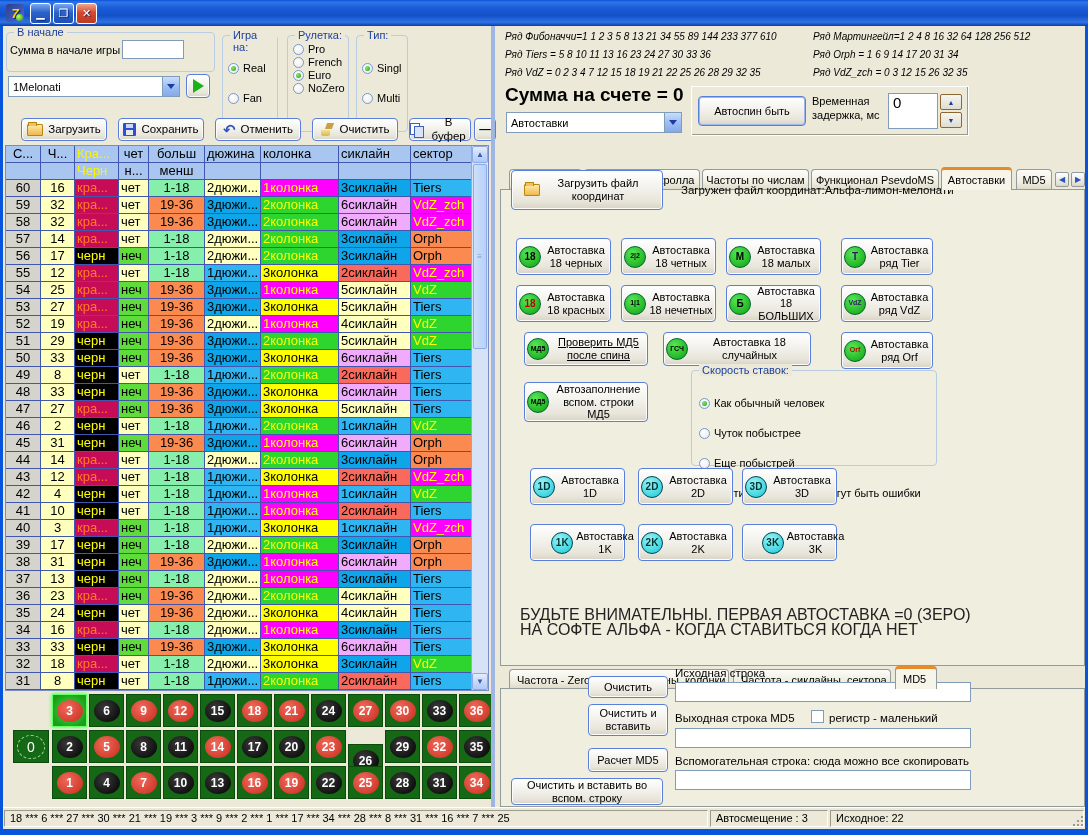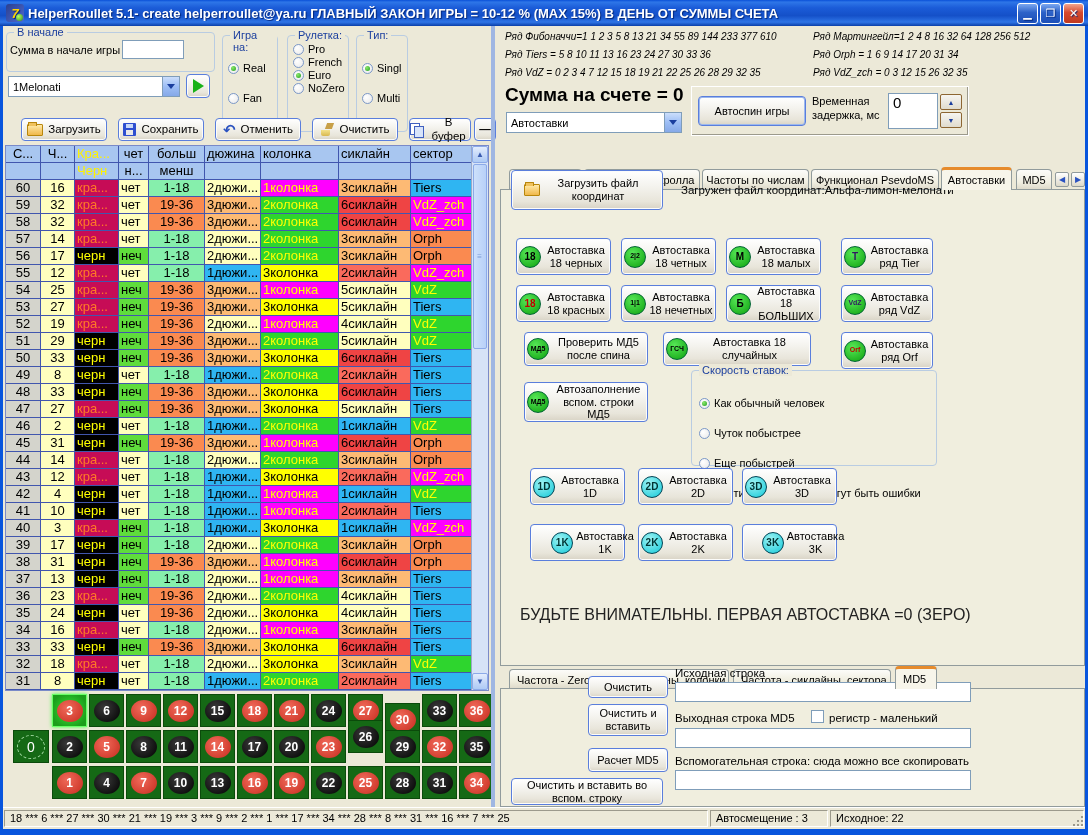--- a/index.html
+++ b/index.html
@@ -58,24 +58,24 @@
   .grow.head>div{background:#A8C6F0;text-align:left;}
   .grow.head .c0,.grow.head .c1,.grow.head .c3,.grow.head .c4{text-align:center;}
   .grow.head .yel{color:#FFF200;}
   .c-red{background:#C60C56;color:#FF7A26;}
   .c-black{background:#000;color:#FFFF00;}
   .c-cream{background:#FFFFBE;}
   .c-green{background:#5FDC3C;}
   .c-mint{background:#86efac;}
   .c-orange{background:#FA8A50;}
   .c-blue{background:#2FB5F2;}
-  .c-violet{background:#fdba74;}
+  .c-violet{background:#0ea5e9;}
   .c-magenta{background:#FF00FF;color:#FFFF00;}
   .c-green2{background:#2ED52E;color:#FFFF00;}
-  .c-green3{background:#ef4444;}
+  .c-green3{background:#f0abfc;}
   .c-salmon{background:#FA6A5C;}
   .c-yellow{background:#FFFF00;}
   
   .vscroll{width:17px;background:#D6E3F7;border-left:1px solid #9AA8C8;display:flex;flex-direction:column;}
   .sbtn{height:17px;background:linear-gradient(180deg,#E3EDFD,#C2D6F8 60%,#AECBF5);border:1px solid #8CAAE8;border-radius:2px;
     display:flex;align-items:center;justify-content:center;color:#3A5CB0;font-size:8px;}
   .sthumb{height:185px;margin:1px;background:linear-gradient(90deg,#CDE0FB,#B8D0F8);border:1px solid #8CAAE8;border-radius:2px;
     display:flex;align-items:center;justify-content:center;color:#7D9CD8;font-size:8px;letter-spacing:1px;}
   .strack{flex:1;}
 
@@ -153,21 +153,20 @@
   .icon-copy::after{left:4px;top:3px;background:#D8E4FA;}
   .playbtn{position:absolute;display:flex;align-items:center;justify-content:center;}
   .playbtn .tri{width:0;height:0;border-left:11px solid #19B219;border-top:7px solid transparent;border-bottom:7px solid transparent;}
 </style>
 </head>
 <body>
 
 <div class="window">
   <div class="titlebar">
     <div class="title-icon">7</div>
-    <div class="title-text">HelperRoullet 5.1- create helperroullet@ya.ru ГЛАВНЫЙ ЗАКОН ИГРЫ = 10-12 % (MAX 15%) В ДЕНЬ ОТ СУММЫ СЧЕТА</div>
     <div class="winbtn">▁</div>
     <div class="winbtn">❐</div>
     <div class="winbtn close">✕</div>
   </div>
 
   <div class="client">
 
     <div class="groupbox" style="left:3px;top:6px;width:209px;height:40px;">
       <div class="cap">В начале</div>
       <div class="lbl" style="left:3px;top:11px;">Сумма в начале игры</div>
@@ -650,21 +649,21 @@
         </div>
         <div class="bcell" style="left: 269px; top: 2px;">
           <div class="bnum r">21</div>
         </div>
         <div class="bcell" style="left: 306px; top: 2px;">
           <div class="bnum b">24</div>
         </div>
         <div class="bcell" style="left: 343px; top: 2px;">
           <div class="bnum r">27</div>
         </div>
-        <div class="bcell" style="left: 380px; top: 2px; margin-top: 9px;">
+        <div class="bcell" style="left: 380px; top: 2px;">
           <div class="bnum r">30</div>
         </div>
         <div class="bcell" style="left: 417px; top: 2px;">
           <div class="bnum b">33</div>
         </div>
         <div class="bcell" style="left: 454px; top: 2px;">
           <div class="bnum r">36</div>
         </div>
         <div class="bcell" style="left: 47px; top: 38px;">
           <div class="bnum b">2</div>
@@ -683,21 +682,21 @@
         </div>
         <div class="bcell" style="left: 232px; top: 38px;">
           <div class="bnum b">17</div>
         </div>
         <div class="bcell" style="left: 269px; top: 38px;">
           <div class="bnum b">20</div>
         </div>
         <div class="bcell" style="left: 306px; top: 38px;">
           <div class="bnum r">23</div>
         </div>
-        <div class="bcell" style="left: 343px; top: 28px; text-align: right;">
+        <div class="bcell" style="left: 343px; top: 52px; text-align: right;">
           <div class="bnum b">26</div>
         </div>
         <div class="bcell" style="left: 380px; top: 38px;">
           <div class="bnum b">29</div>
         </div>
         <div class="bcell" style="left: 417px; top: 38px;">
           <div class="bnum r">32</div>
         </div>
         <div class="bcell" style="left: 454px; top: 38px;">
           <div class="bnum b">35</div>
@@ -748,21 +747,21 @@
     <div class="series" style="left:810px;top:5px;">Ряд Мартингейл=1 2 4 8 16 32 64 128 256 512</div>
     <div class="series" style="left:810px;top:23px;">Ряд Orph = 1 6 9 14 17 20 31 34</div>
     <div class="series" style="left:810px;top:41px;">Ряд VdZ_zch = 0 3 12 15 26 32 35</div>
 
     <div class="sumline" style="top:58px;">Сумма на счете = 0</div>
     <div class="combo" style="left:503px;top:86px;width:176px;height:21px;">
       <div class="val">Автоставки</div>
       <div class="drop"></div>
     </div>
     <div class="spinpanel" style="top:60px;">
-      <div class="xpbtn" style="left:6px;top:9px;width:108px;height:30px;box-shadow:inset 0 0 0 1px #9CB8EE;">Автоспин игры</div>
+      <div class="xpbtn" style="left:6px;top:9px;width:108px;height:30px;box-shadow:inset 0 0 0 1px #9CB8EE;">Автоспин быть</div>
       <div class="lbl" style="left:120px;top:8px;">Временная</div>
       <div class="lbl" style="left:120px;top:22px;">задержка, мс</div>
       <div class="spinner" style="left:196px;top:6px;width:50px;height:36px;">0</div>
       <div class="updown" style="left:248px;top:7px;">
         <div class="udbtn">▲</div>
         <div class="udbtn">▼</div>
       </div>
     </div>
 
     <div id="toptabs">
@@ -813,21 +812,21 @@
         <div class="xpbtn betbtn" style="left: 723px; top: 259px; width: 95px; height: 37px;">
           <span class="greenico" style="width: 22px; height: 22px; font-size: 10px; color: rgb(0, 0, 0);">Б</span>
           <span style="flex: 1 1 0%;">Автоставка 18 БОЛЬШИХ</span>
         </div>
         <div class="xpbtn betbtn" style="left: 838px; top: 259px; width: 92px; height: 37px;">
           <span class="greenico" style="width: 22px; height: 22px; font-size: 7px; color: rgb(48, 24, 96);">VdZ</span>
           <span style="flex: 1 1 0%;">Автоставка ряд VdZ</span>
         </div>
         <div class="xpbtn betbtn" style="left: 521px; top: 306px; width: 124px; height: 34px;">
           <span class="greenico" style="width: 22px; height: 22px; font-size: 7px;">МД5</span>
-          <span style="flex: 1 1 0%;">Проверить МД5 после спина</span>
+          <span style="flex: 1 1 0%; text-decoration: underline;">Проверить МД5 после спина</span>
         </div>
         <div class="xpbtn betbtn" style="left: 660px; top: 306px; width: 148px; height: 34px;">
           <span class="greenico" style="width: 22px; height: 22px; font-size: 7px;">ГСЧ</span>
           <span style="flex: 1 1 0%;">Автоставка 18 случайных</span>
         </div>
         <div class="xpbtn betbtn" style="left: 838px; top: 306px; width: 92px; height: 37px;">
           <span class="greenico" style="width: 22px; height: 22px; font-size: 7px; color: rgb(192, 0, 0);">Orf</span>
           <span style="flex: 1 1 0%;">Автоставка ряд Orf</span>
         </div>
         <div class="xpbtn betbtn" style="left: 521px; top: 356px; width: 124px; height: 40px;">
@@ -879,20 +878,21 @@
           <span class="cyanico" style="width: 22px; height: 22px; font-size: 10px;">2K</span>
           <span style="flex: 1 1 0%;">Автоставка 2K</span>
         </div>
         <div class="xpbtn betbtn" style="left: 739px; top: 498px; width: 95px; height: 37px; padding-left: 29px;">
           <span class="cyanico" style="width: 22px; height: 22px; font-size: 10px;">3K</span>
           <span style="flex: 1 1 0%;">Автоставка 3K</span>
         </div>
       </div>
 
     <div class="warn" style="top:580px;">БУДЬТЕ ВНИМАТЕЛЬНЫ. ПЕРВАЯ АВТОСТАВКА =0 (ЗЕРО)</div>
+    <div class="warn" style="top:595px;">НА СОФТЕ АЛЬФА - КОГДА СТАВИТЬСЯ КОГДА НЕТ</div>
 
     <div id="bottabs">
         <div class="btab" style="left: 506px; width: 220px;">Частота - Zero, шансы, дюжины, колонки</div>
         <div class="btab" style="left: 730px; width: 158px;">Частота - сиклайны, сектора</div>
         <div class="btab active" style="left: 892px; width: 42px;">MD5</div>
       </div>
     <div class="md5page"></div>
 
     <div class="xpbtn" style="left:585px;top:650px;width:80px;height:22px;">Очистить</div>
     <div class="xpbtn" style="left:585px;top:678px;width:80px;height:32px;">Очистить и вставить</div>

